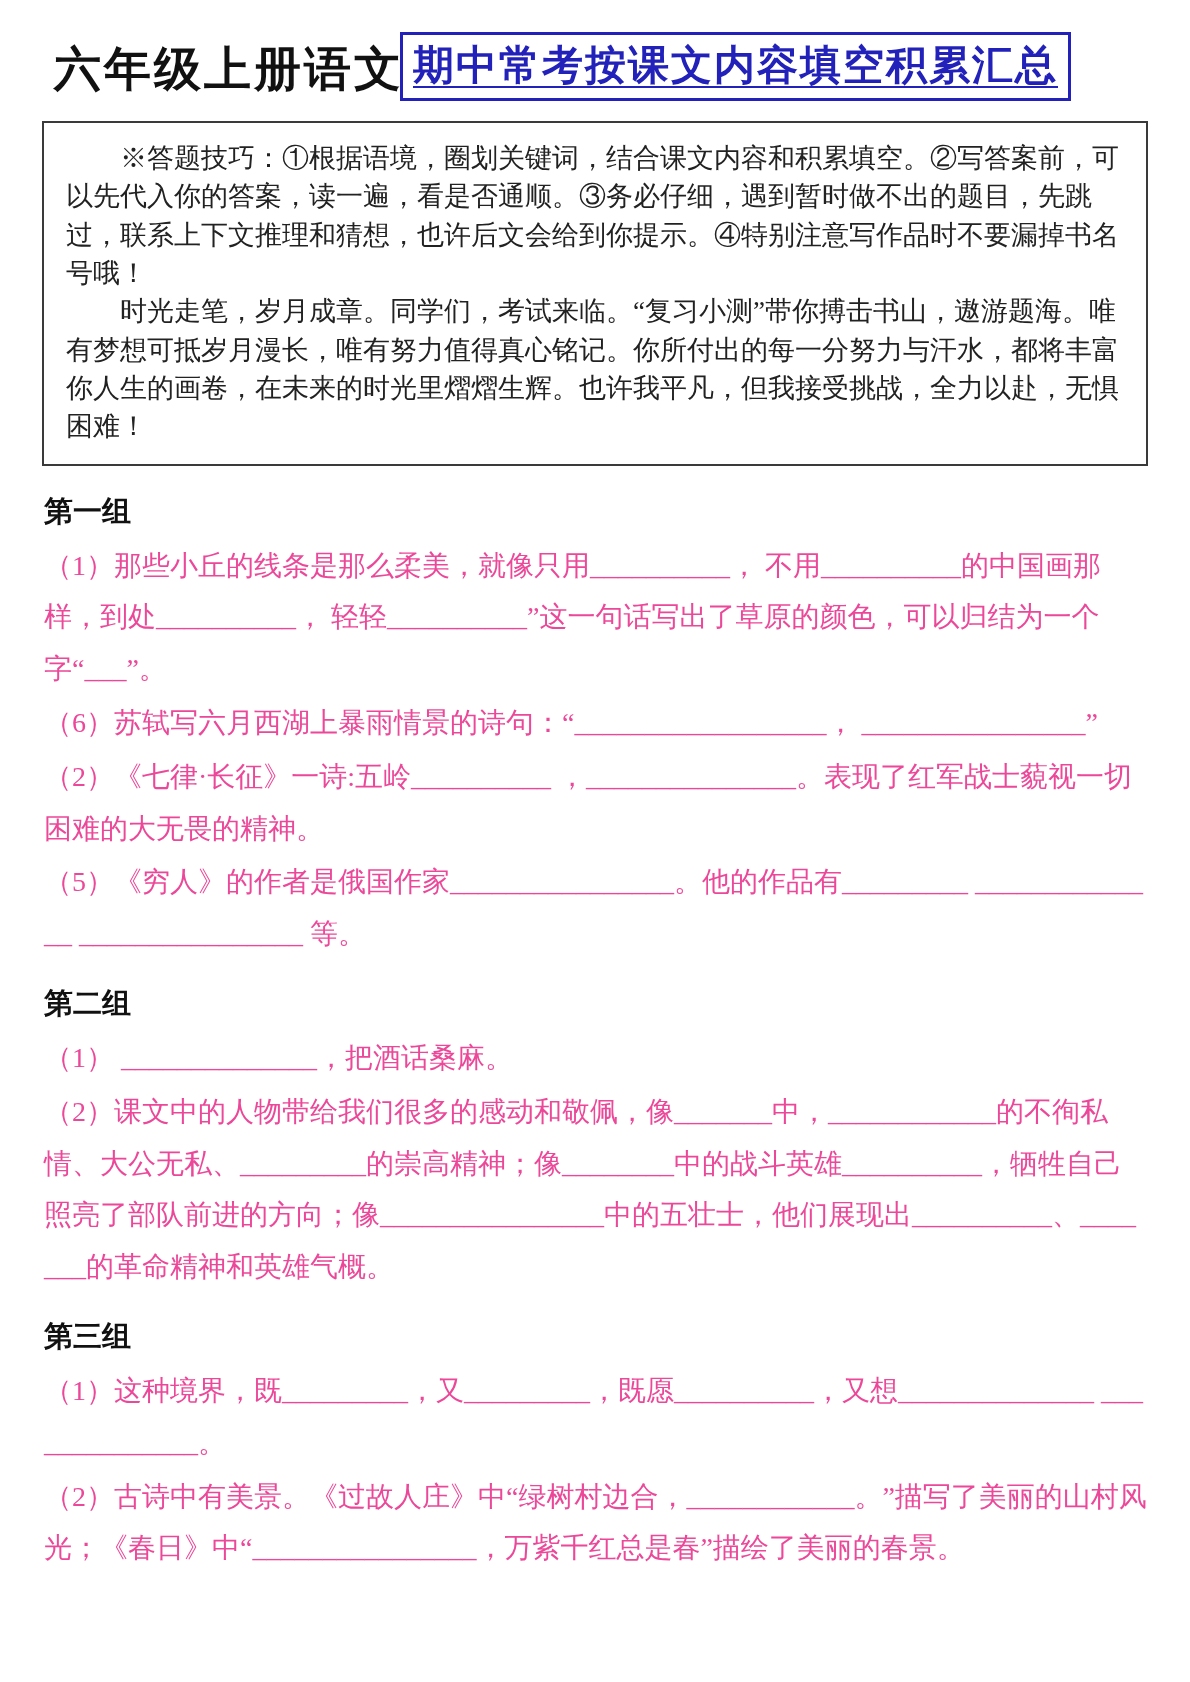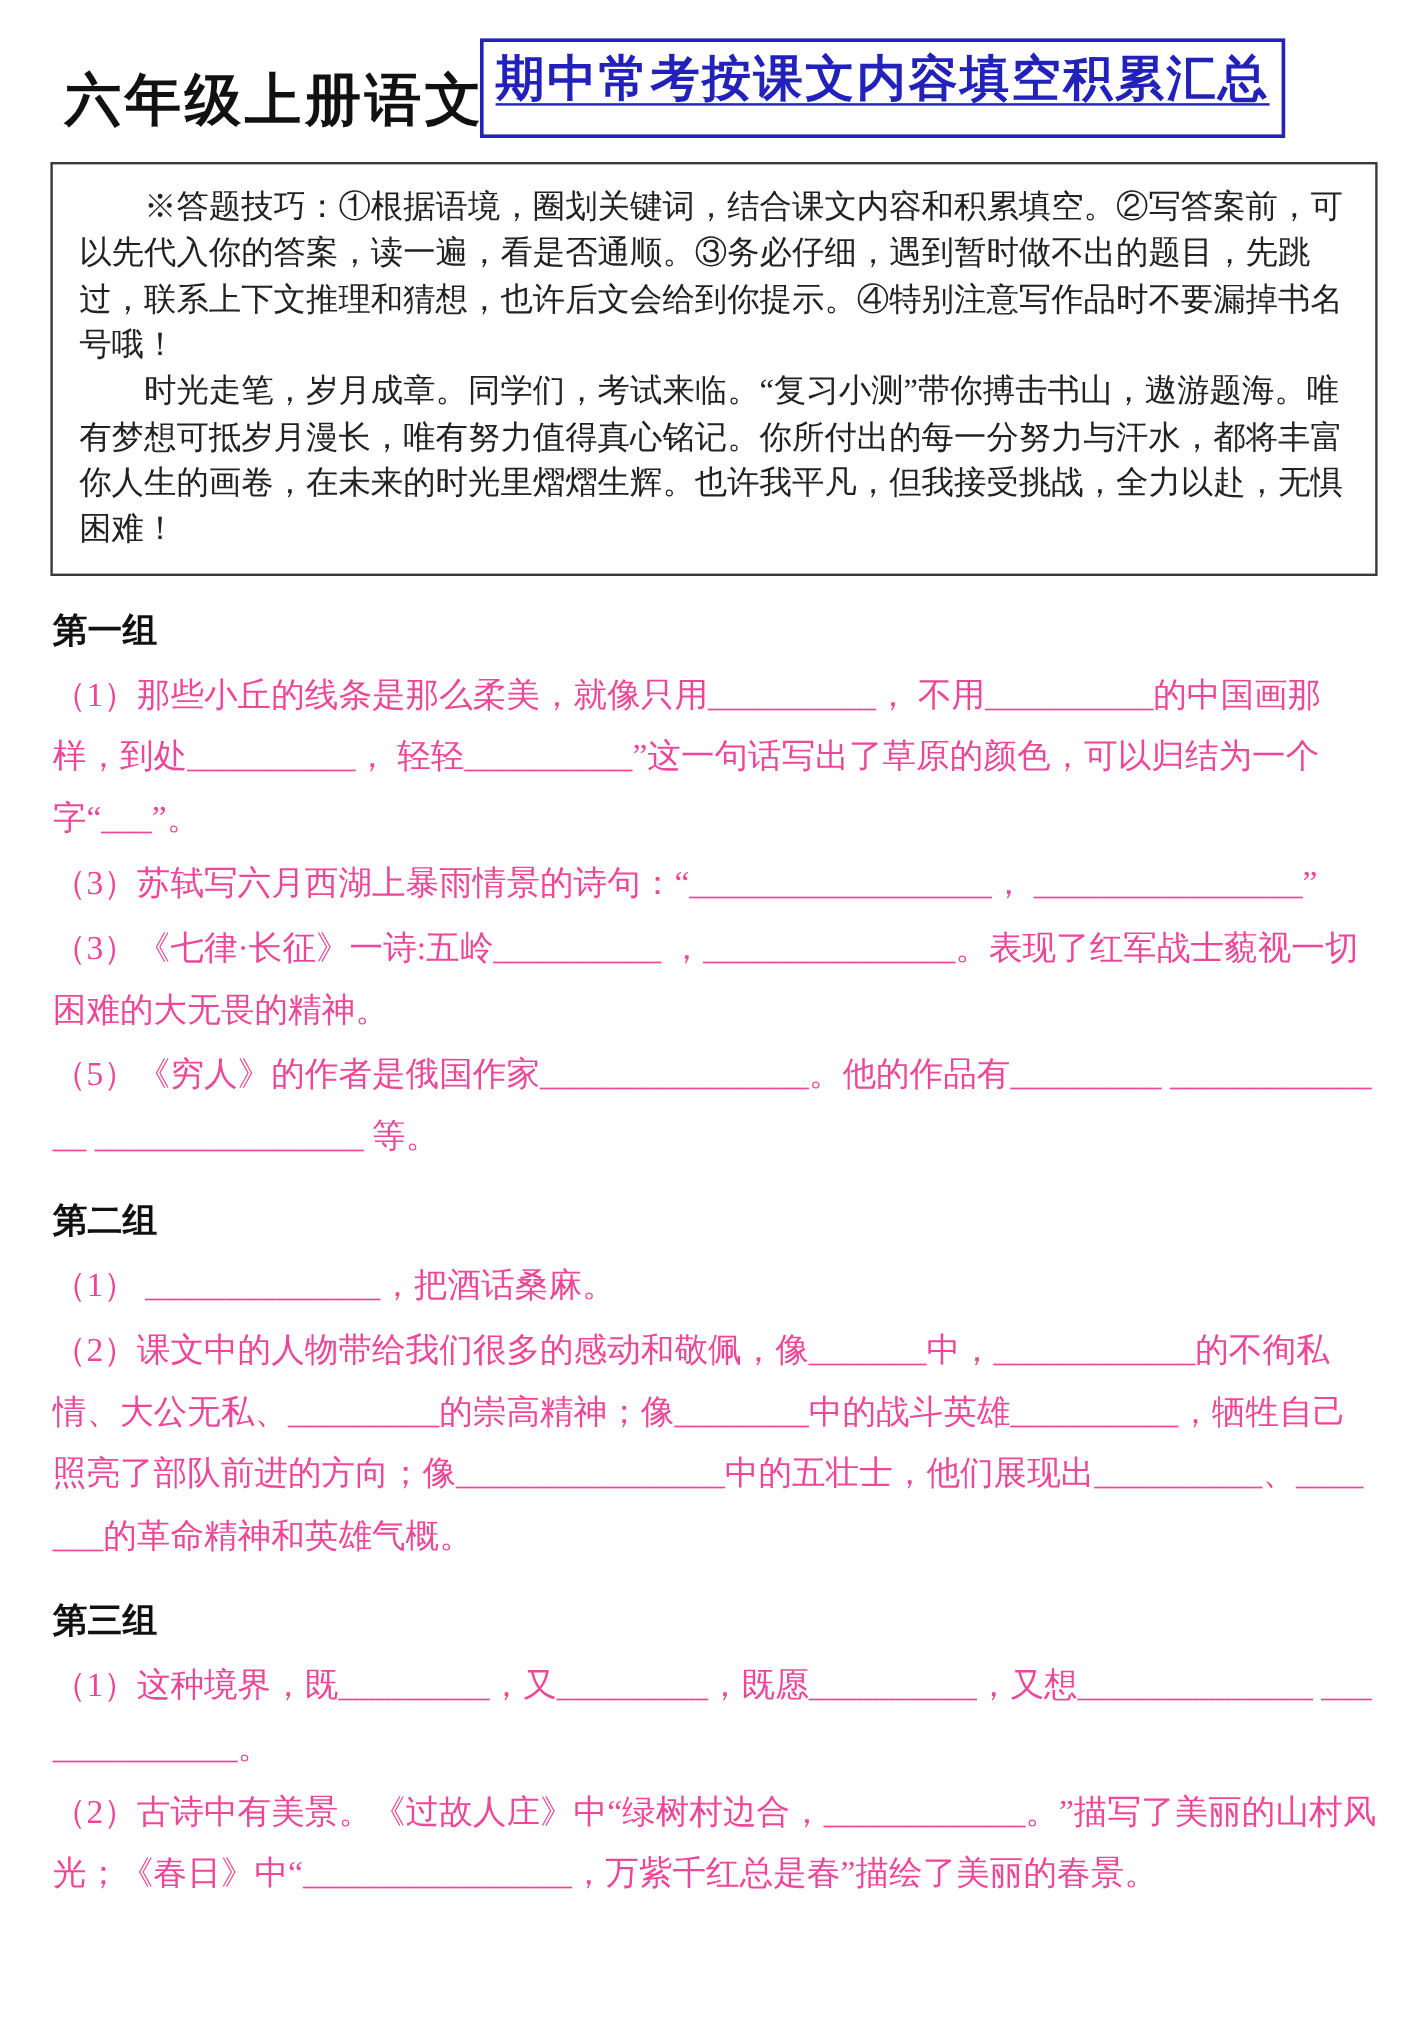--- a/index.html
+++ b/index.html
@@ -19,21 +19,21 @@
     white-space: nowrap;
   }
   .title-black {
     font-size: 47px;
     font-weight: bold;
     letter-spacing: 3px;
     color: #111111;
   }
   .title-blue-box {
     border: 3px solid #2222bb;
-    padding: 3px 10px 19px 10px;
+    padding: 3px 10px 5px 10px;
     margin-left: -4px;
   }
   .title-blue {
     font-size: 41px;
     font-weight: bold;
     letter-spacing: 2px;
     color: #2222bb;
     text-decoration: underline;
     text-decoration-thickness: 2px;
     text-underline-offset: 7px;
@@ -79,22 +79,22 @@
   </div>
 
   <div class="intro-box">
     <p>※答题技巧：①根据语境，圈划关键词，结合课文内容和积累填空。②写答案前，可以先代入你的答案，读一遍，看是否通顺。③务必仔细，遇到暂时做不出的题目，先跳过，联系上下文推理和猜想，也许后文会给到你提示。④特别注意写作品时不要漏掉书名号哦！</p>
     <p>时光走笔，岁月成章。同学们，考试来临。“复习小测”带你搏击书山，遨游题海。唯有梦想可抵岁月漫长，唯有努力值得真心铭记。你所付出的每一分努力与汗水，都将丰富你人生的画卷，在未来的时光里熠熠生辉。也许我平凡，但我接受挑战，全力以赴，无惧困难！</p>
   </div>
 
   <div>
     <div class="section-heading">第一组</div>
     <p class="question-item">（1）那些小丘的线条是那么柔美，就像只用__________， 不用__________的中国画那样，到处__________， 轻轻__________”这一句话写出了草原的颜色，可以归结为一个字“___”。</p>
-    <p class="question-item">（3）苏轼写六月西湖上暴雨情景的诗句：“__________________， ________________”</p>
-    <p class="question-item">（3）《七律·长征》一诗:五岭__________ ，_______________。表现了红军战士藐视一切困难的大无畏的精神。</p>
+    <p class="question-item">（6）苏轼写六月西湖上暴雨情景的诗句：“__________________， ________________”</p>
+    <p class="question-item">（2）《七律·长征》一诗:五岭__________ ，_______________。表现了红军战士藐视一切困难的大无畏的精神。</p>
     <p class="question-item">（5）《穷人》的作者是俄国作家________________。他的作品有_________  ______________ ________________  等。</p>
   </div>
 
   <div>
     <div class="section-heading">第二组</div>
     <p class="question-item">（1） ______________，把酒话桑麻。</p>
     <p class="question-item">（2）课文中的人物带给我们很多的感动和敬佩，像_______中，____________的不徇私情、大公无私、_________的崇高精神；像________中的战斗英雄__________，牺牲自己照亮了部队前进的方向；像________________中的五壮士，他们展现出__________、_______的革命精神和英雄气概。</p>
   </div>
 
   <div>

